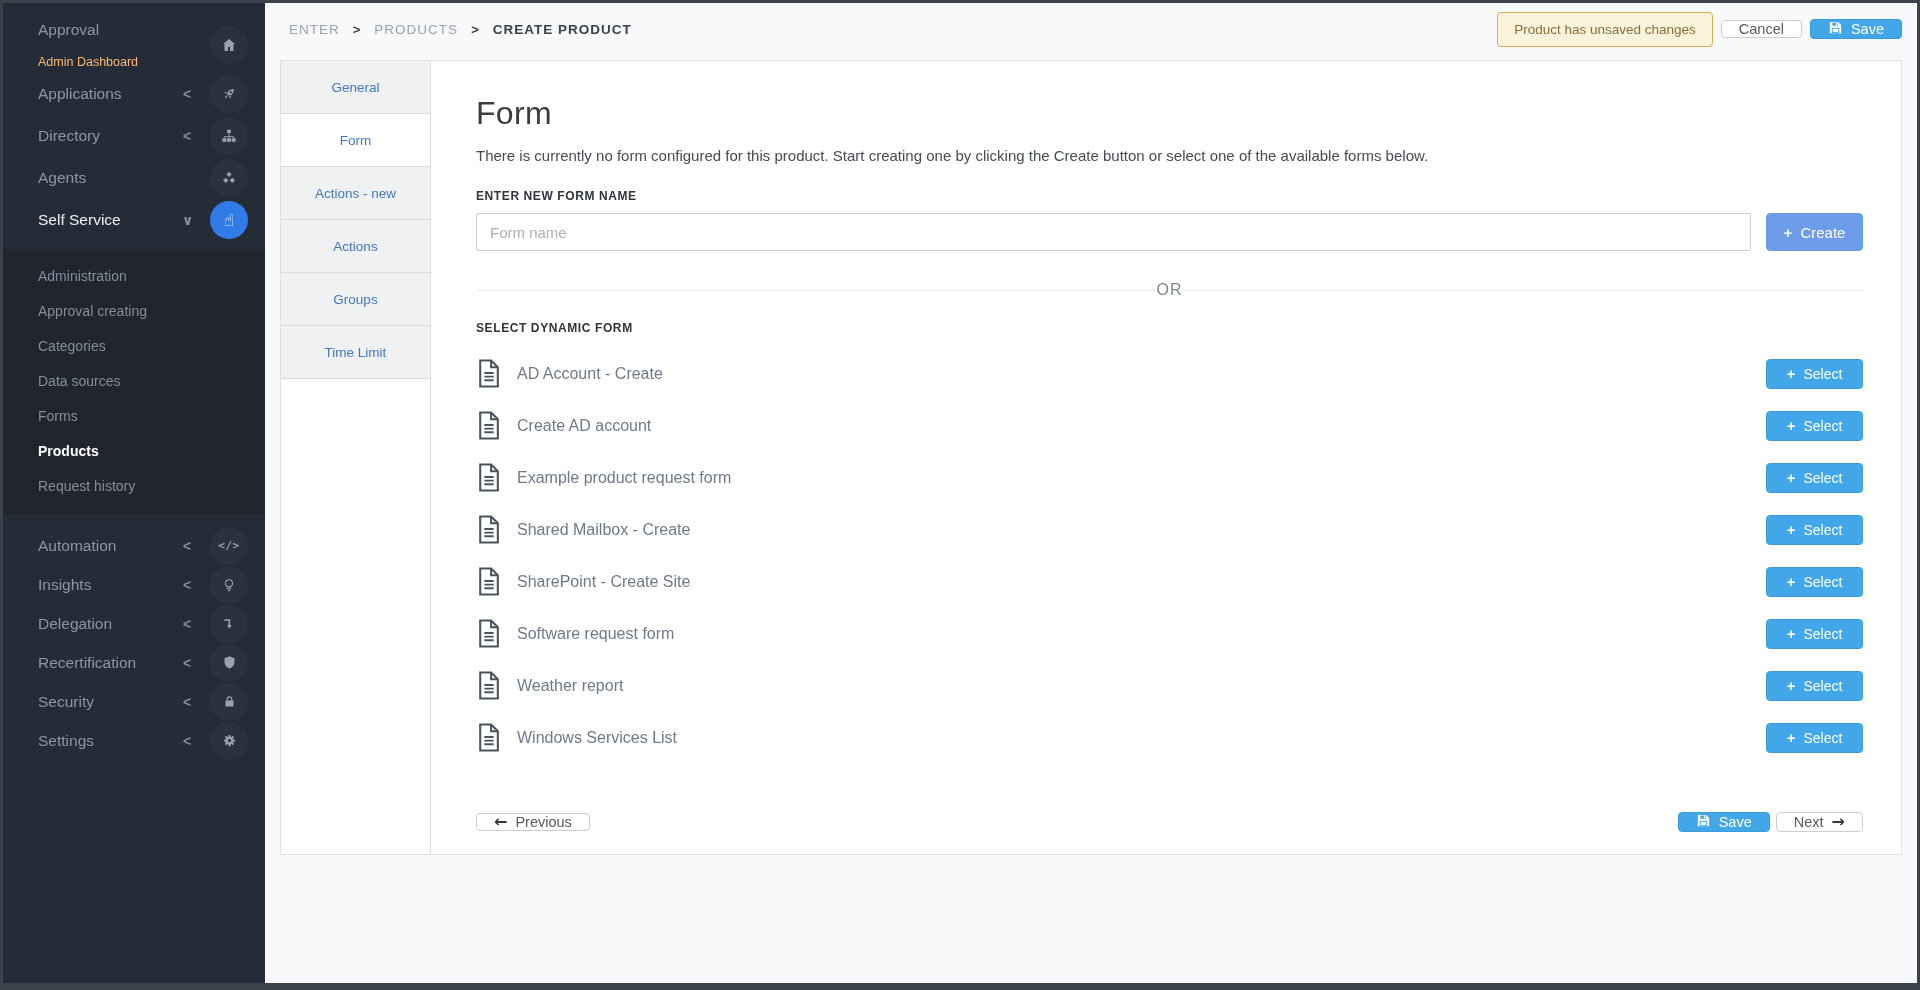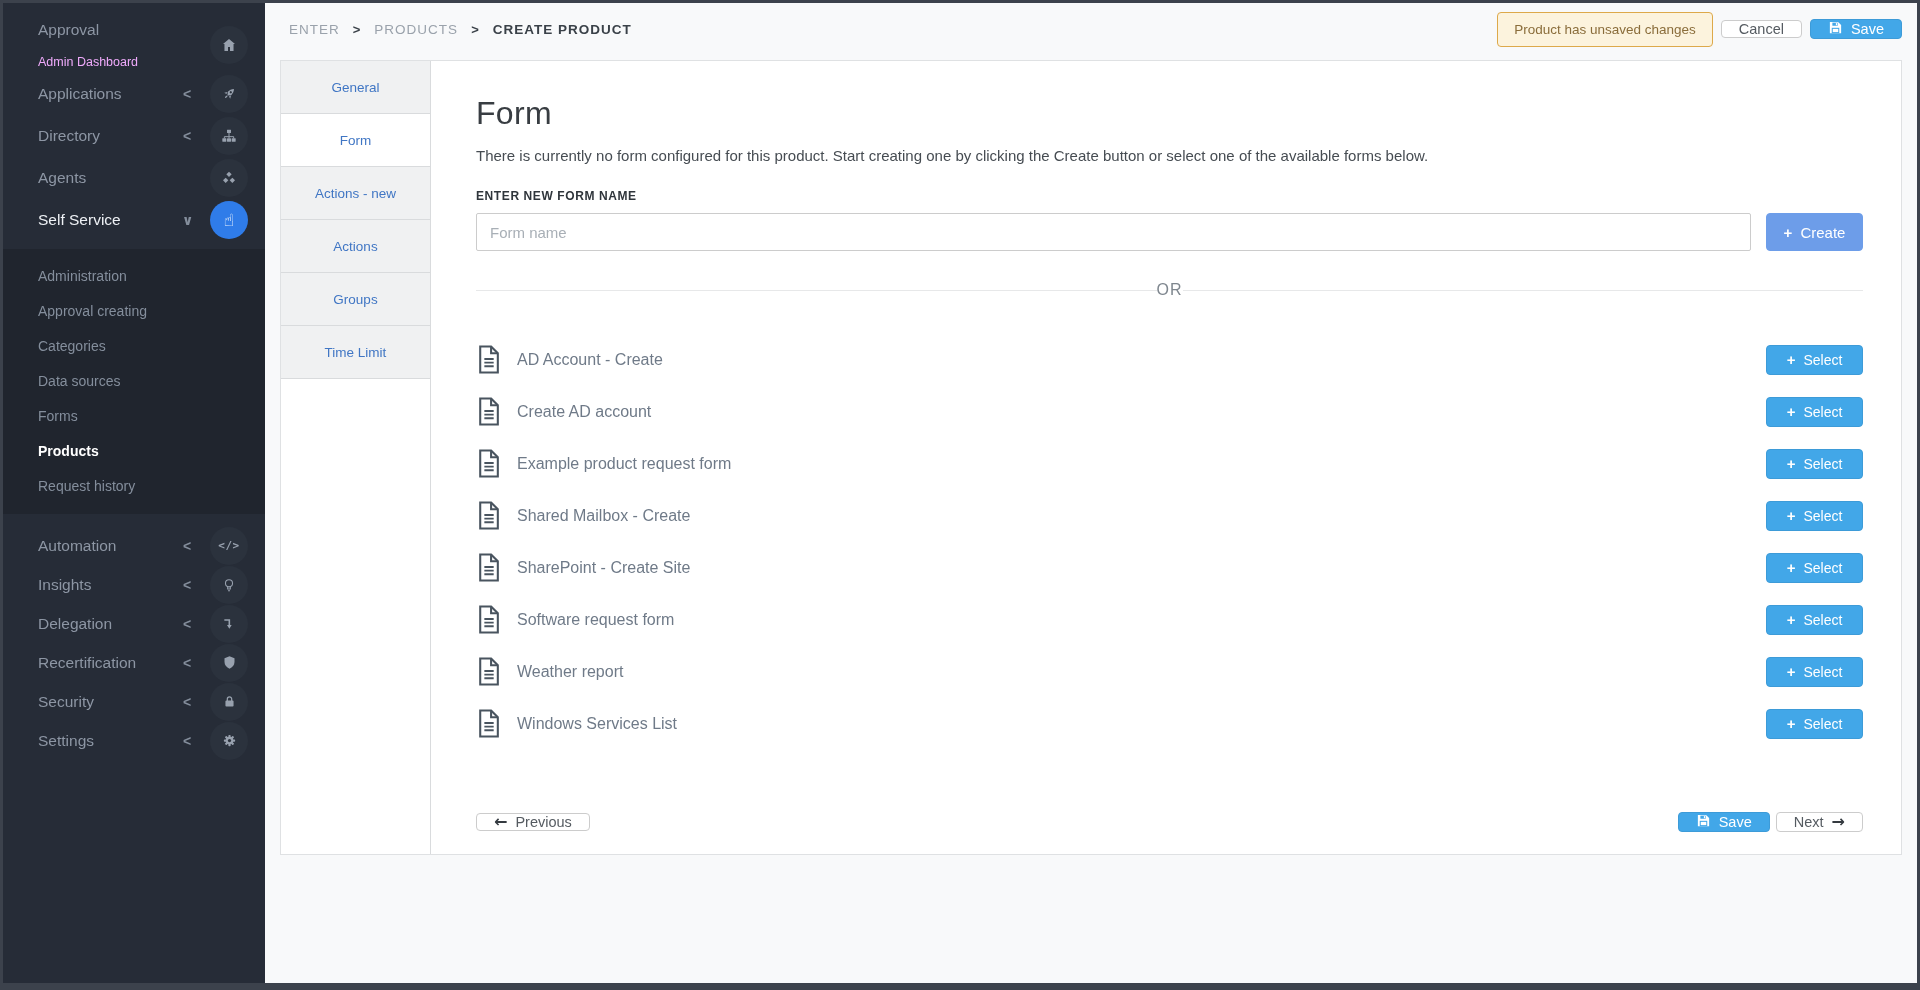--- a/index.html
+++ b/index.html
@@ -12,21 +12,21 @@
     display:flex; background:#f8f9fa; overflow:hidden;
   }
 
   
   .sidebar { width:262px; flex-shrink:0; background:#262c37; padding-top:14px; color:#8d96a4; }
   .side-row { display:flex; align-items:center; height:42px; padding:0 17px 0 35px; cursor:pointer; }
   .side-row.tall { height:56px; }
   .side-labels { flex:1; display:flex; flex-direction:column; justify-content:center; min-width:0; }
   .side-label { font-size:15.5px; color:#8d96a4; white-space:nowrap; }
   .side-label.active { color:#eef1f5; }
-  .side-sublabel { font-size:12.5px; color:#f0abfc; margin-top:16px; white-space:nowrap; }
+  .side-sublabel { font-size:12.5px; color:#fdba74; margin-top:16px; white-space:nowrap; }
   .side-chevron { color:#848e9c; font-size:14px; font-weight:700; margin-right:18px; width:10px; text-align:center; }
   .side-chevron.down { display:inline-block; }
   .icon-circle { width:38px; height:38px; border-radius:50%; background:#2b323d; color:#98a1ae;
                  display:flex; align-items:center; justify-content:center; flex-shrink:0; cursor:pointer; }
   .icon-circle.active { background:#2f7ce9; color:#fff; }
   .icon-circle svg { display:block; }
   .glyph-hand { font-size:17px; line-height:1; font-family:"DejaVu Sans",sans-serif; }
   .glyph-code { font-size:11px; font-weight:700; letter-spacing:0.5px; font-family:"DejaVu Sans Mono",monospace; }
 
   .submenu { background:#20252e; padding:10px 0; margin-top:8px; }
@@ -321,20 +321,21 @@
             <span>Create</span>
           </button>
         </div>
 
         <div class="or-divider">
           <span class="line"></span>
           <span>OR</span>
           <span class="line"></span>
         </div>
 
+        <div class="field-label" style="margin-top:0;">SELECT DYNAMIC FORM</div>
 
         <div class="form-list">
 
           <div class="form-row">
             <span class="doc-icon">
                 <svg width="25" height="29" viewBox="0 0 24 28" fill="none" stroke="currentColor" stroke-width="2">
                   <path d="M4 1.5h10.5L21 8v18.5H4z"></path>
                   <path d="M14.5 1.5V8H21"></path>
                   <path d="M8 13.5h9M8 17h9M8 20.5h9" stroke-width="1.8"></path>
                 </svg>

